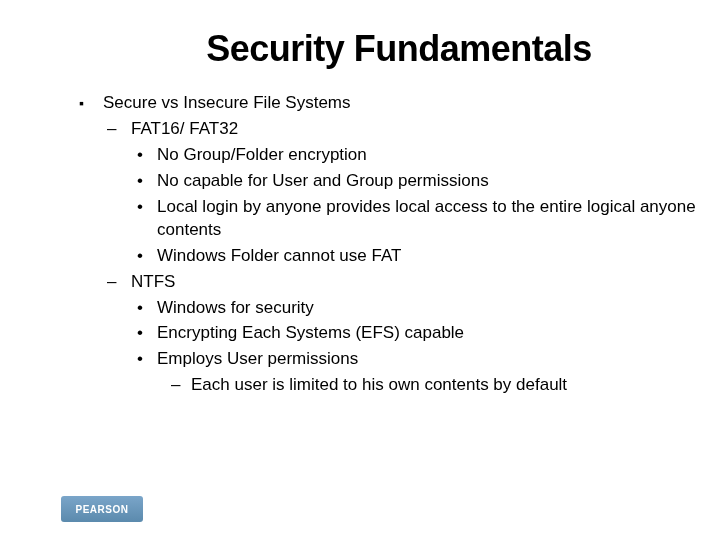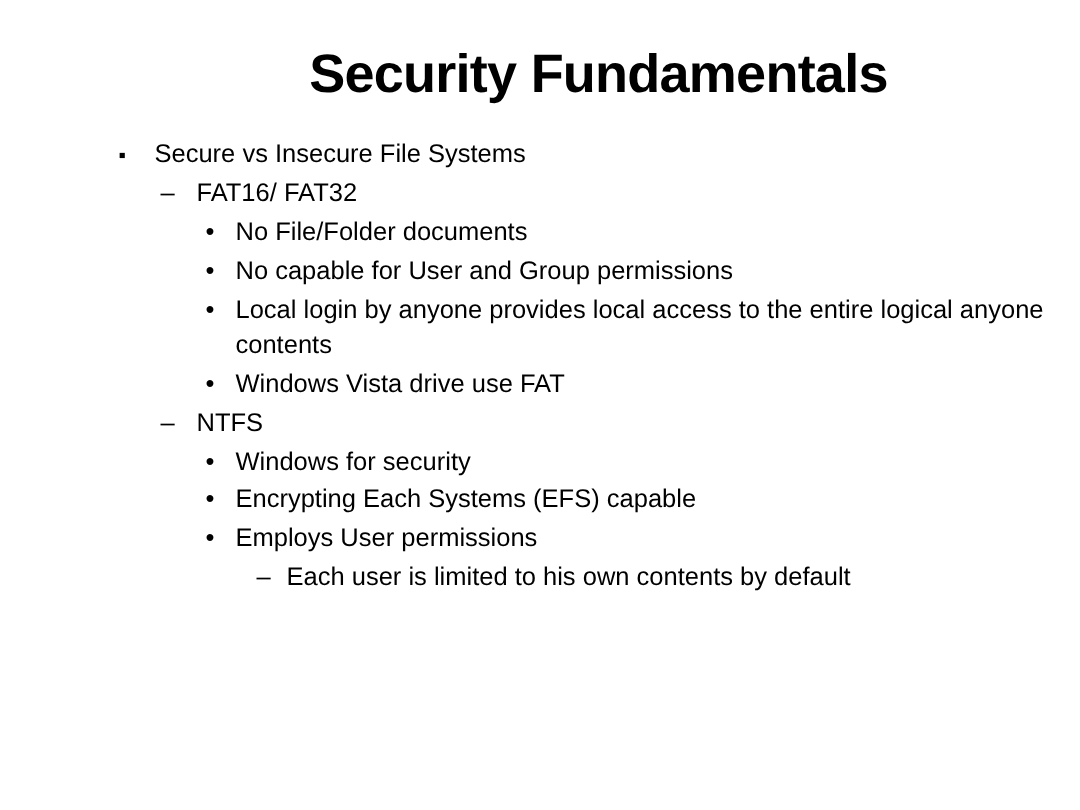--- a/index.html
+++ b/index.html
@@ -106,33 +106,33 @@
       <span class="text">Secure vs Insecure File Systems</span>
     </div>
 
     <div class="bullet-l2">
       <span class="marker">–</span>
       <span class="text">FAT16/ FAT32</span>
     </div>
 
     <div class="bullet-l3">
       <span class="marker">•</span>
-      <span class="text">No File/Folder documents</span>
+      <span class="text">No Group/Folder encryption</span>
     </div>
     <div class="bullet-l3">
       <span class="marker">•</span>
       <span class="text">No capable for User and Group permissions</span>
     </div>
     <div class="bullet-l3">
       <span class="marker">•</span>
       <span class="text">Local login by anyone provides local access to the entire logical anyone contents</span>
     </div>
     <div class="bullet-l3">
       <span class="marker">•</span>
-      <span class="text">Windows Vista drive use FAT</span>
+      <span class="text">Windows Folder cannot use FAT</span>
     </div>
 
     <div class="bullet-l2">
       <span class="marker">–</span>
       <span class="text">NTFS</span>
     </div>
 
     <div class="bullet-l3">
       <span class="marker">•</span>
       <span class="text">Windows for security</span>
@@ -146,13 +146,16 @@
       <span class="text">Employs User permissions</span>
     </div>
 
     <div class="bullet-l4">
       <span class="marker">–</span>
       <span class="text">Each user is limited to his own contents by default</span>
     </div>
 
   </div>
 
+  <div class="logo">
+    <span>PEARSON</span>
+  </div>
 </div>
 
 </body></html>

